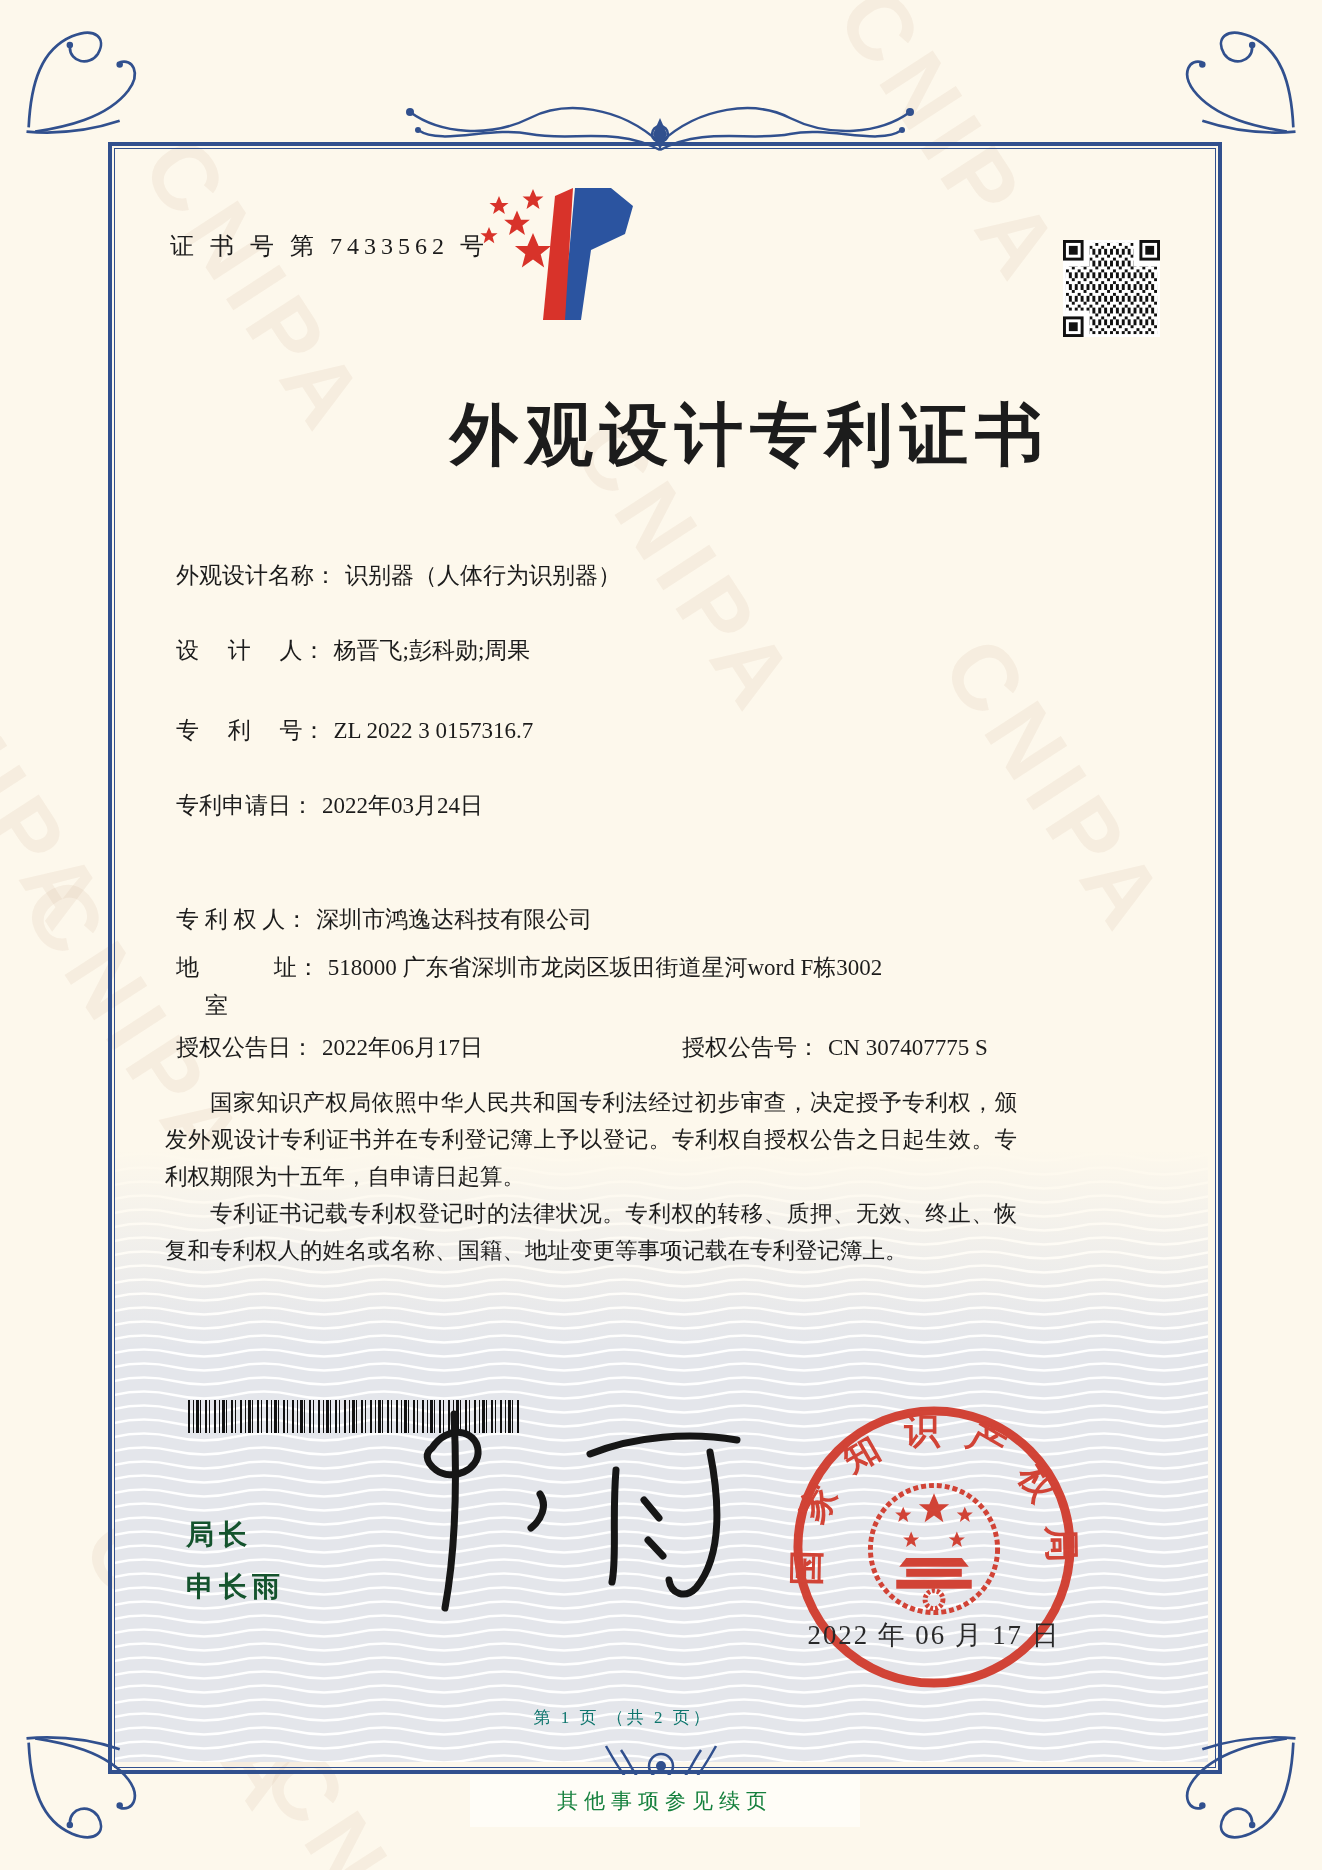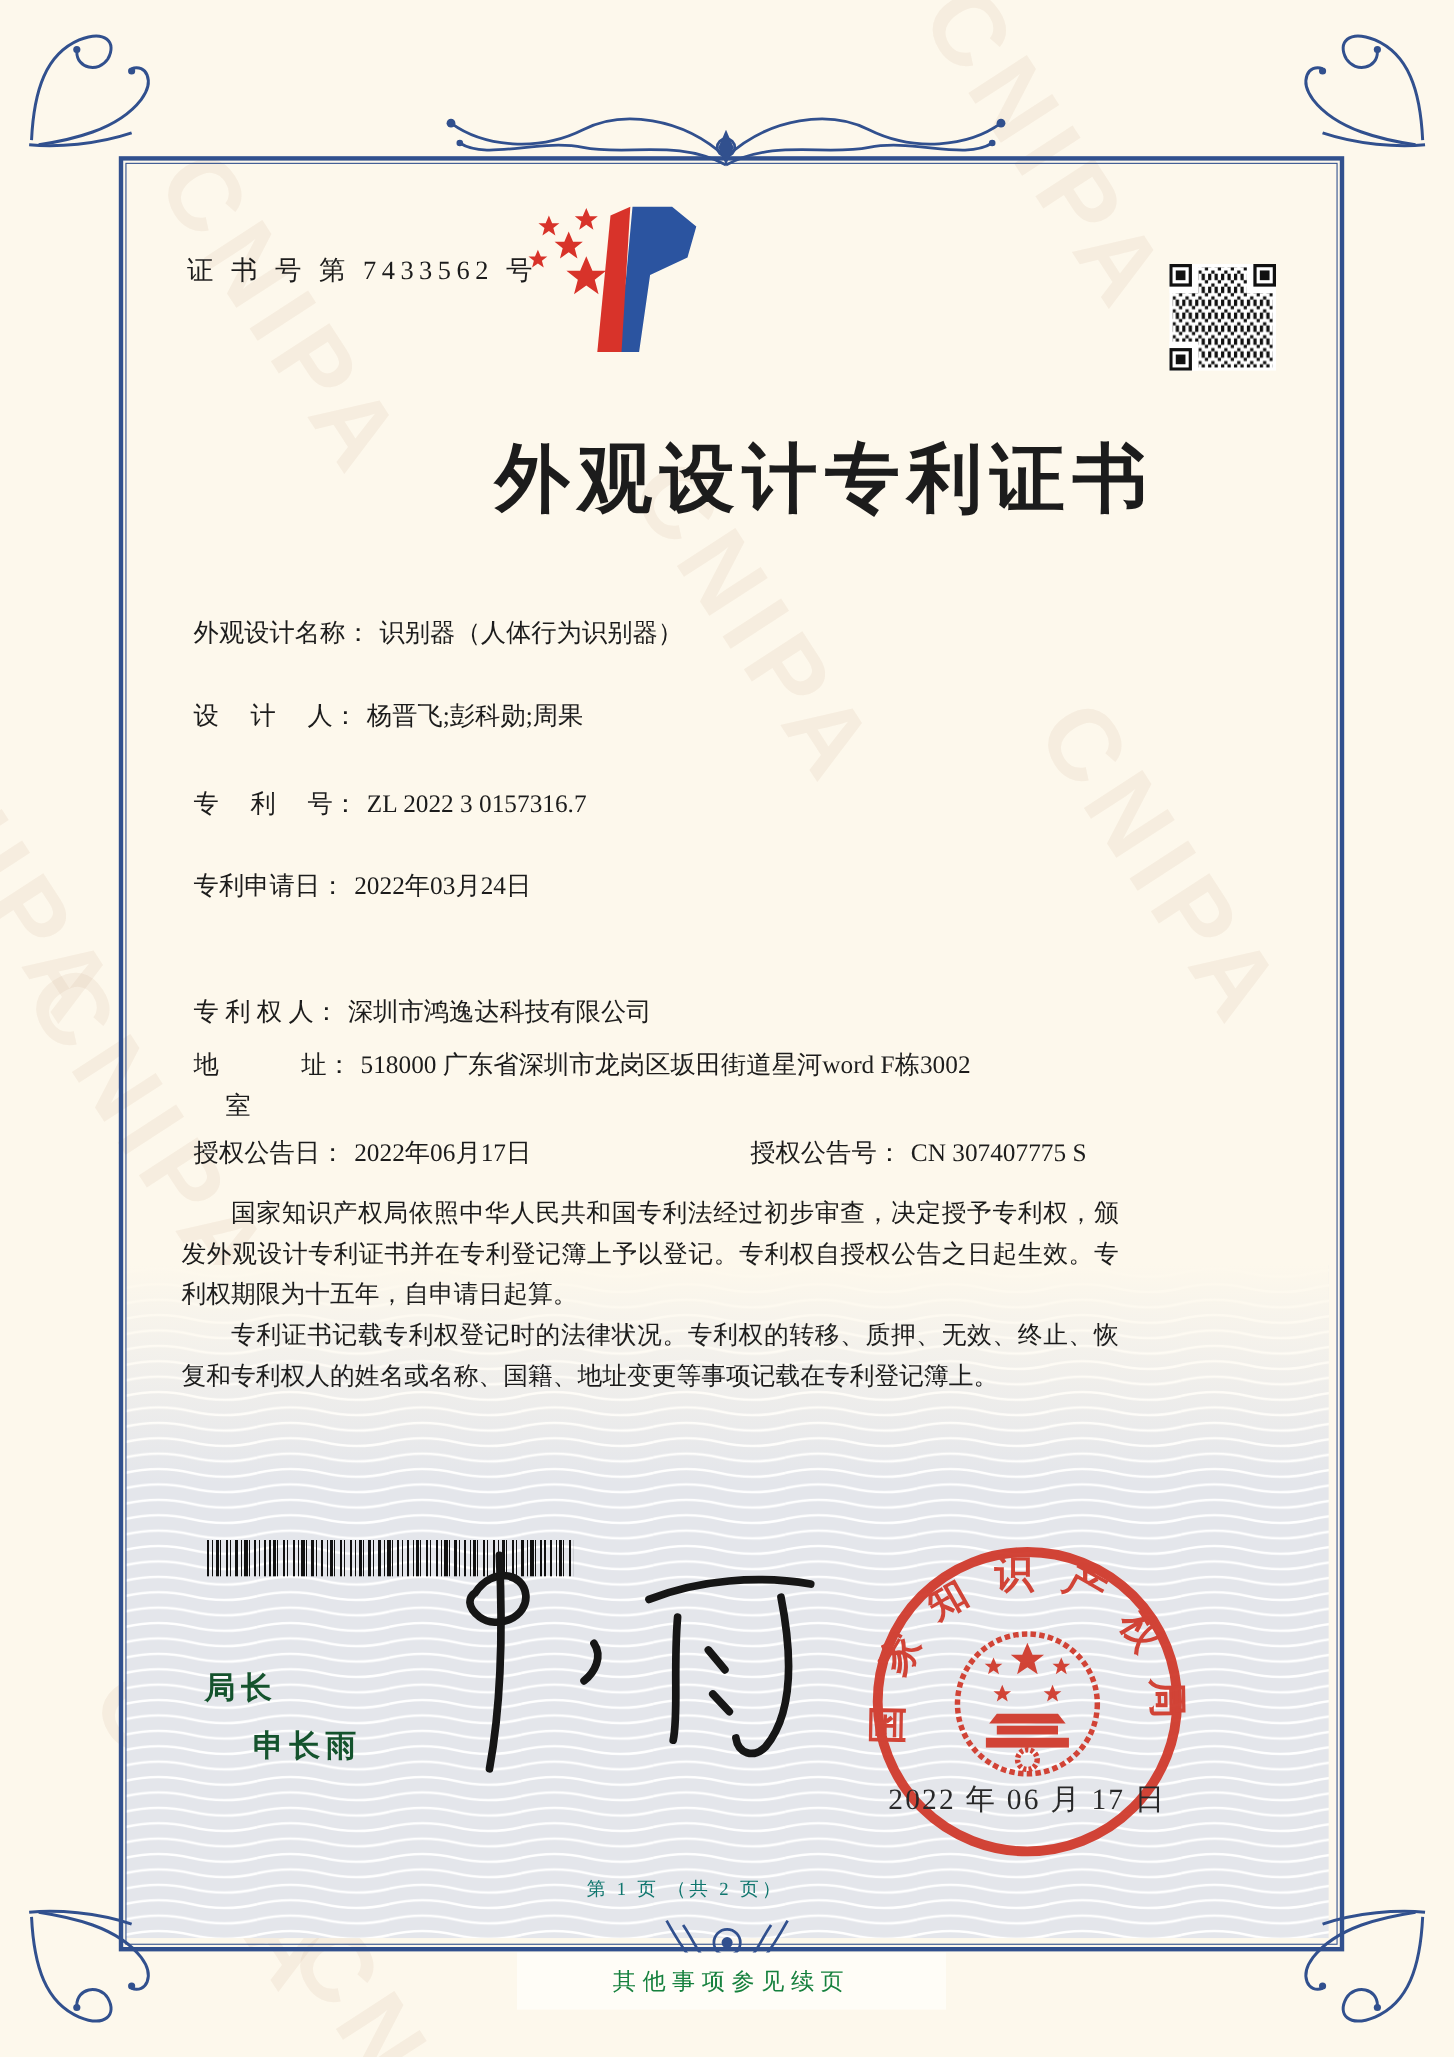--- a/index.html
+++ b/index.html
@@ -212,21 +212,21 @@
   </div>
 
   <div class="paras">
     <p>国家知识产权局依照中华人民共和国专利法经过初步审查，决定授予专利权，颁发外观设计专利证书并在专利登记簿上予以登记。专利权自授权公告之日起生效。专利权期限为十五年，自申请日起算。</p>
     <p>专利证书记载专利权登记时的法律状况。专利权的转移、质押、无效、终止、恢复和专利权人的姓名或名称、国籍、地址变更等事项记载在专利登记簿上。</p>
   </div>
 
   <div class="barcode"></div>
 
   <div class="signer" style="top:1516px;">局长</div>
-  <div class="signer" style="top:1568px;margin-left:44px;">申长雨</div>
+  <div class="signer" style="top:1568px;">申长雨</div>
 
   <svg class="sig-wrap" viewBox="0 0 360 215" xmlns="http://www.w3.org/2000/svg">
     <g fill="none" stroke="#161616" stroke-width="7" stroke-linecap="round">
       <path d="M42,40 C58,16 86,22 88,42 C90,62 62,74 46,62 C34,53 36,44 42,40"></path>
       <path d="M64,6 C67,70 66,140 55,200"></path>
       <path d="M150,86 C158,98 151,112 141,120"></path>
       <path d="M200,46 C245,28 300,24 347,32"></path>
       <path d="M226,62 C222,110 227,150 222,174"></path>
       <path d="M320,44 C331,100 331,150 306,180 C295,191 281,186 279,172"></path>
       <path d="M254,92 l15,18"></path>

